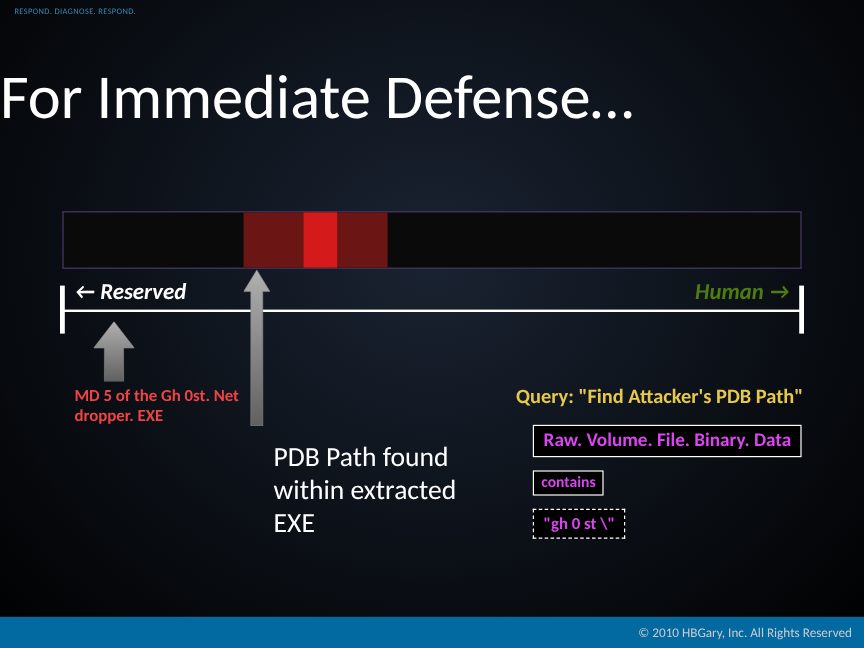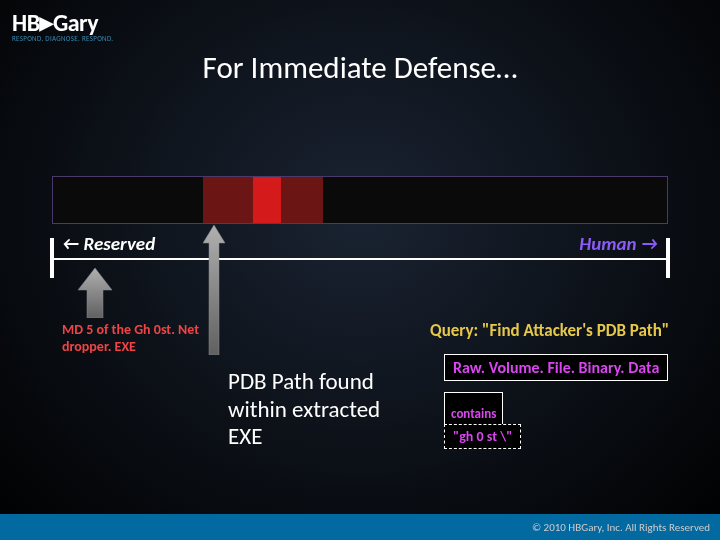--- a/index.html
+++ b/index.html
@@ -16,22 +16,22 @@
     display: flex; flex-direction: column;
   }
   .logo-main { font-weight: bold; font-size: 24px; letter-spacing: -0.5px; }
   .logo-main .hb { color: #fff; }
   .logo-main .arrow { color: #fff; font-size: 18px; display:inline-block; transform: translateY(-2px);}
   .logo-main .gary { color: #fff; }
   .logo-tag { font-size: 7px; color: #3a8ab5; letter-spacing: 0.3px; margin-top: -3px;}
   .title {
     position: absolute;
     top: 48px; left: 0; right: 0;
-    text-align: center;
-    font-size: 31px;
+    text-align: left;
+    font-size: 52px;
     color: #fff;
     font-weight: 400;
   }
   .bar-container {
     position: absolute;
     top: 176px; left: 52px;
     width: 616px; height: 48px;
     background: #0a0a0a;
     border: 1px solid #4a3a6a;
   }
@@ -56,21 +56,21 @@
     position: absolute; width: 4px; height: 40px; background: #fff; top: 238px;
   }
   .scale-tick-left { left: 50px; }
   .scale-tick-right { left: 666px; }
   .label-useless {
     position: absolute; top: 232px; left: 62px;
     font-style: italic; font-size: 19px; font-weight: bold; color: #fff;
   }
   .label-human {
     position: absolute; top: 232px; right: 62px;
-    font-style: italic; font-size: 19px; font-weight: bold; color: #8b5cf6;
+    font-style: italic; font-size: 19px; font-weight: bold; color: #4d7c0f;
   }
   .arrow-up {
     position: absolute;
     top: 268px; left: 78px;
     width: 0; height: 0;
   }
   .arrow-up svg { display:block; }
   .md5-label {
     position: absolute;
     top: 322px; left: 62px; width: 150px;
@@ -94,44 +94,41 @@
   }
   .box {
     position: absolute;
     background: #000;
     color: #d946ef;
     border: 1px solid #fff;
     font-weight: bold;
     padding: 3px 8px;
   }
   .box-raw { top: 354px; left: 444px; font-size: 16px; }
-  .box-contains { top: 392px; left: 444px; font-size: 13px; padding: 13px 6px; text-align: center;}
+  .box-contains { top: 392px; left: 444px; font-size: 13px; padding: 2px 6px; text-align: center;}
   .box-ghost {
     top: 424px; left: 444px;
     font-size: 14px;
     border: 1.5px dashed #fff;
     padding: 3px 8px;
   }
   .footer {
     position: absolute;
     bottom: 0; left: 0; right: 0;
     height: 26px;
     background: #0369a1;
     display: flex; justify-content: flex-end; align-items: center;
     padding-right: 10px;
     font-size: 11px; color: #ccc;
   }
 </style>
 </head>
 <body>
 
 <div class="logo">
-  <div class="logo-main">
-    <span class="hb">HB</span><span class="arrow">▶</span><span class="gary">Gary</span>
-  </div>
   <div class="logo-tag">RESPOND. DIAGNOSE. RESPOND.</div>
 </div>
 
 <div class="title">For Immediate Defense…</div>
 
 <div class="bar-container">
   <div class="bar-red-dark"></div>
   <div class="bar-red-bright"></div>
 </div>
 

